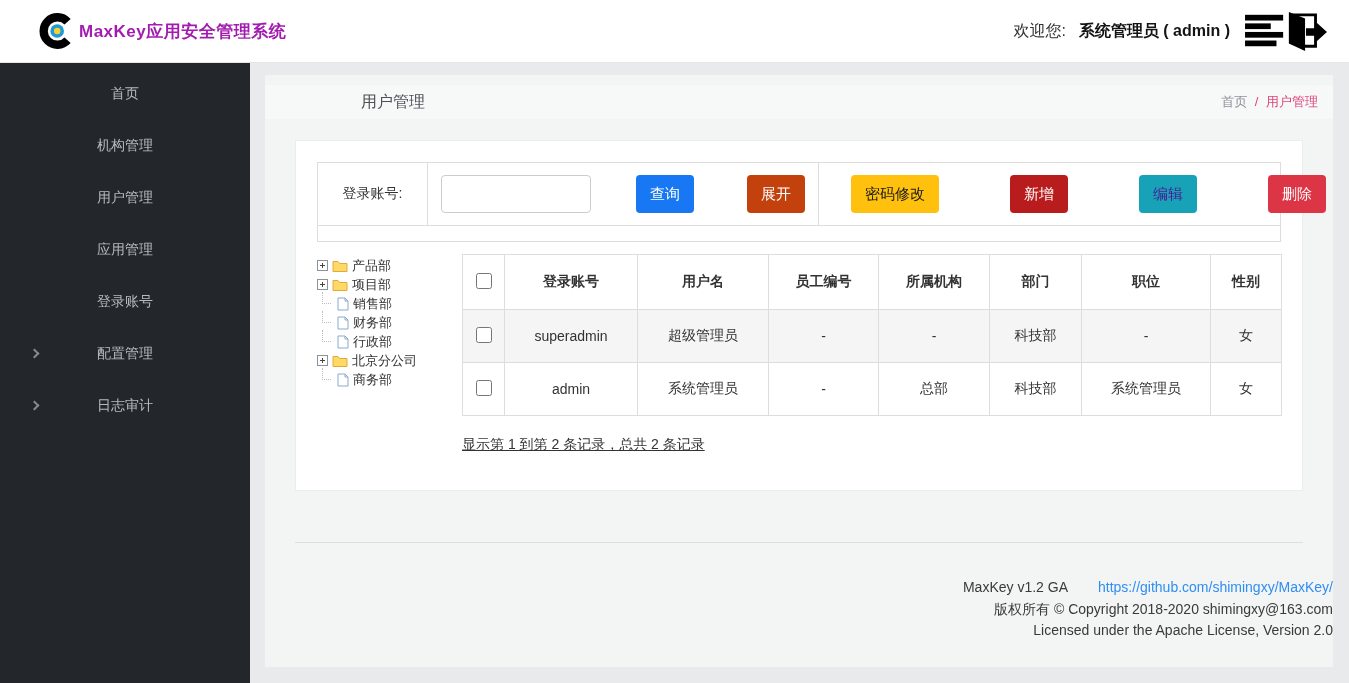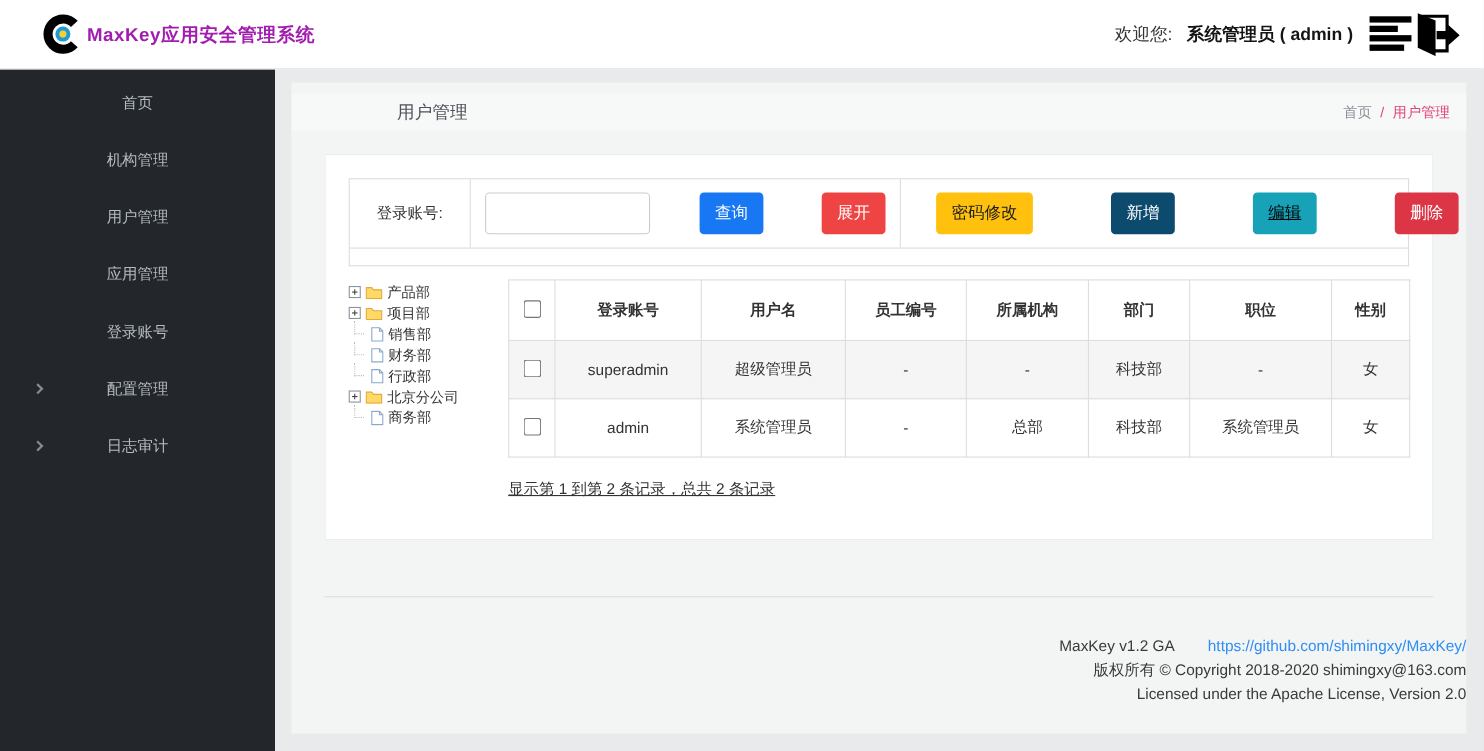--- a/index.html
+++ b/index.html
@@ -67,25 +67,25 @@
   .f-controls { display:flex; align-items:center; padding:0 13px; border-right:1px solid #dddddd; }
   .f-input {
     width:150px; height:38px; border:1px solid #cccccc; border-radius:4px;
     margin-right:13px; padding:0 8px; font-size:14px; color:#333; background:#fff;
   }
   .btn {
     border:none; border-radius:4px; font-size:15px; padding:9px 14px;
     cursor:pointer; font-family:inherit; white-space:nowrap; line-height:1.3;margin-left:32px;
   }
   .btn-primary { background:#1877f2; color:#fff; margin-right:21px; }
-  .btn-secondary { background:#ef4444; color:#fff; }
+  .btn-secondary { background:#c2410c; color:#fff; }
   .f-actions { flex:1; display:flex; align-items:center; justify-content:space-between; padding-right:38px; gap:39px; }
   .btn-warning { background:#ffc10d; color:#1b1b1b; }
-  .btn-success { background:#0c4a6e; color:#fff; }
-  .btn-info    { background:#17a2b8; color:#000000;text-decoration:underline; }
+  .btn-success { background:#b91c1c; color:#fff; }
+  .btn-info    { background:#17a2b8; color:#4c1d95; }
   .btn-danger  { background:#dc3545; color:#fff; }
 
   .collapsed-strip { height:16px; border:1px solid #dddddd; border-top:none; }
 
   
   .content-row { display:flex; margin-top:12px; }
   .tree { width:145px; flex:none; padding-top:2px; }
   .tree-row { display:flex; align-items:center; height:19px; font-size:13px; color:#333; cursor:pointer; }
   .expander {
     width:11px; height:11px; border:1px solid #8b949c; background:#fff;

